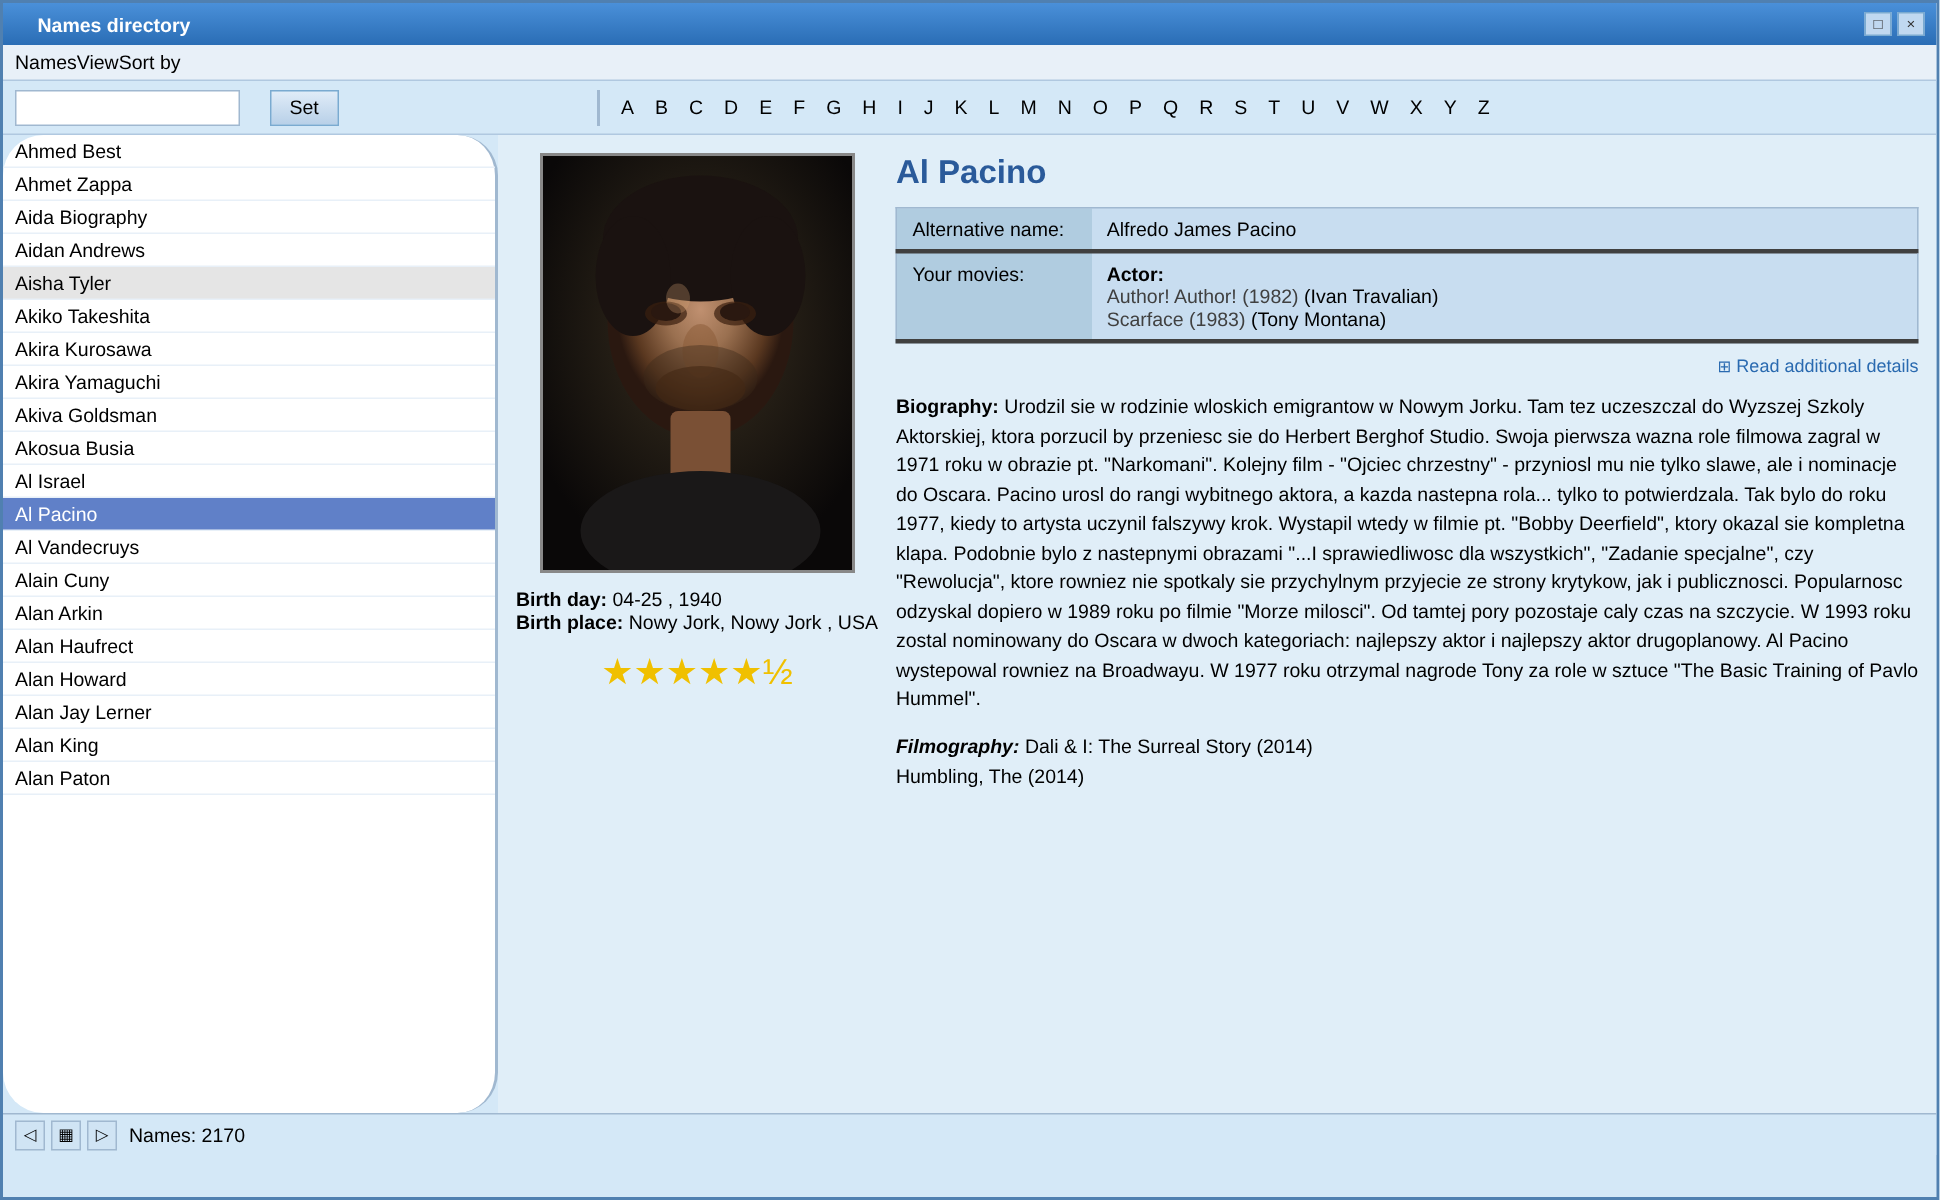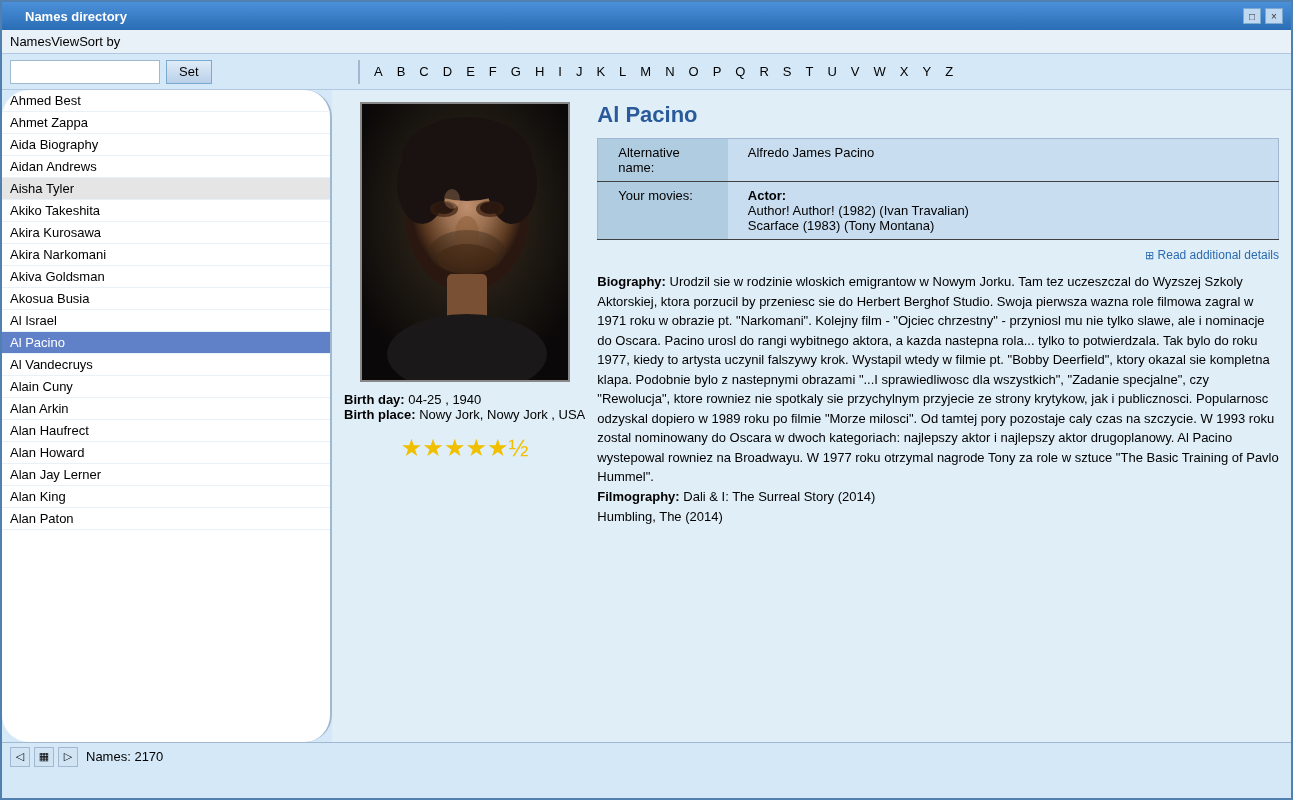--- a/index.html
+++ b/index.html
@@ -154,55 +154,56 @@
       margin-bottom: 10px;
     }
     .info-table {
       width: 100%;
       border-collapse: collapse;
       margin-bottom: 8px;
       background: #c8ddf0;
       border: 1px solid #a0b8d0;
     }
     .info-table td {
-      padding: 6px 20px;
+      padding: 6px 10px;
       vertical-align: top;
       font-size: 13px;
-      border-bottom: 1px solid #404040;
+      border-bottom: 3px solid #404040;
     }
     .info-table td:first-child {
       background: #b0cce0;
       font-weight: normal;
       width: 130px;
       color: #000;
     }
-    .movie-link { color: #000000; text-decoration: none; margin-top: 37px; }
+    .movie-link { color: #404040; text-decoration: none; margin-top: 37px; }
 
     .read-more {
       text-align: right;
       font-size: 12px;
       color: #2a6ab0;
       margin: 4px 0 10px 0;
       cursor: pointer;
     }
     .read-more-icon { font-size: 11px; }
 
     .biography {
       font-size: 13px;
       line-height: 1.5;
       color: #000;
+      margin-bottom: 12px;
     }
     .biography .bio-label { font-weight: bold; }
 
     .filmography {
       font-size: 13px;
       color: #000;
       line-height: 1.6;
     }
-    .filmography .film-label { font-weight: bold; }
+    .filmography .film-label { font-weight: bold; font-style: italic; }
 
     
     .status-bar {
       height: 28px;
       background: #d4e8f7;
       border-top: 1px solid #a0b8d0;
       display: flex;
       align-items: center;
       padding: 0 8px;
       gap: 8px;
@@ -239,25 +240,25 @@
 
     
     .toolbar-alpha-row {
       display: flex;
       height: 36px;
       background: #d4e8f7;
       border-bottom: 1px solid #b0c8e0;
       align-items: center;
     }
     .toolbar-left {
-      width: 358px;
+      width: 398px;
       padding: 0 8px;
       display: flex;
       align-items: center;
-      gap: 6px;
+      gap: 20px;
       border-right: 2px solid #a0b8d0;
     }
     .toolbar-right {
       flex: 1;
       padding: 0 12px;
       display: flex;
       gap: 10px;
       align-items: center;
     }
   </style>
@@ -321,21 +322,21 @@
     <div class="left-panel">
       <div class="name-list">
 
       <div class="name-item">Ahmed Best</div>
           <div class="name-item">Ahmet Zappa</div>
           <div class="name-item">Aida Biography</div>
           <div class="name-item">Aidan Andrews</div>
           <div class="name-item selected-green">Aisha Tyler</div>
           <div class="name-item">Akiko Takeshita</div>
           <div class="name-item">Akira Kurosawa</div>
-          <div class="name-item">Akira Narkomani</div>
+          <div class="name-item">Akira Yamaguchi</div>
           <div class="name-item">Akiva Goldsman</div>
           <div class="name-item">Akosua Busia</div>
           <div class="name-item">Al Israel</div>
           <div class="name-item selected-blue">Al Pacino</div>
           <div class="name-item">Al Vandecruys</div>
           <div class="name-item">Alain Cuny</div>
           <div class="name-item">Alan Arkin</div>
           <div class="name-item">Alan Haufrect</div>
           <div class="name-item">Alan Howard</div>
           <div class="name-item">Alan Jay Lerner</div>

